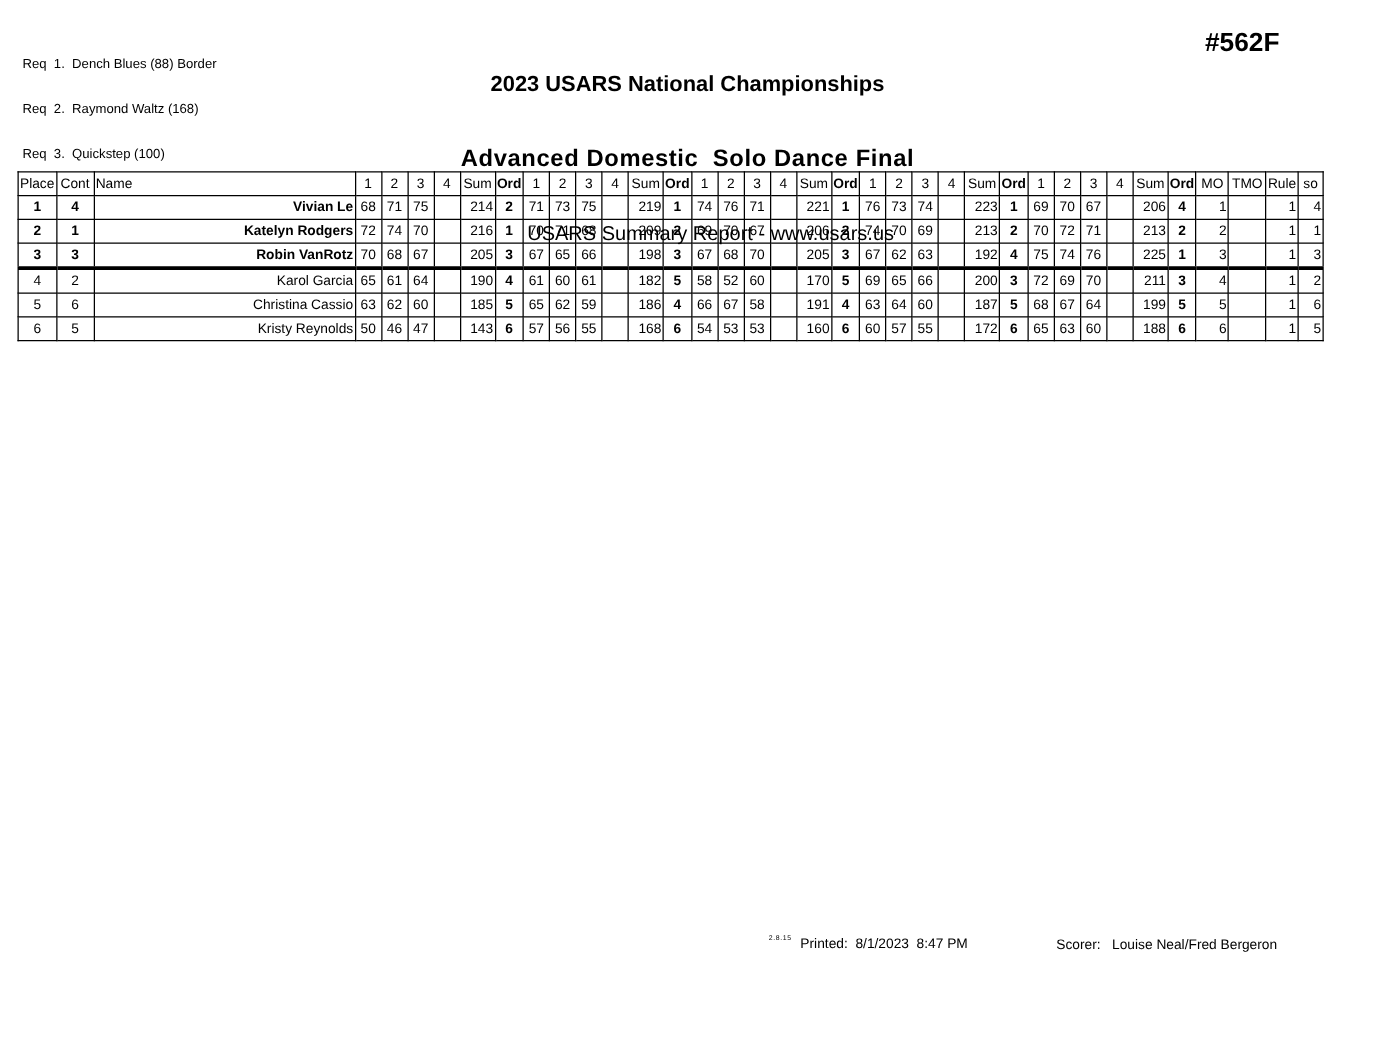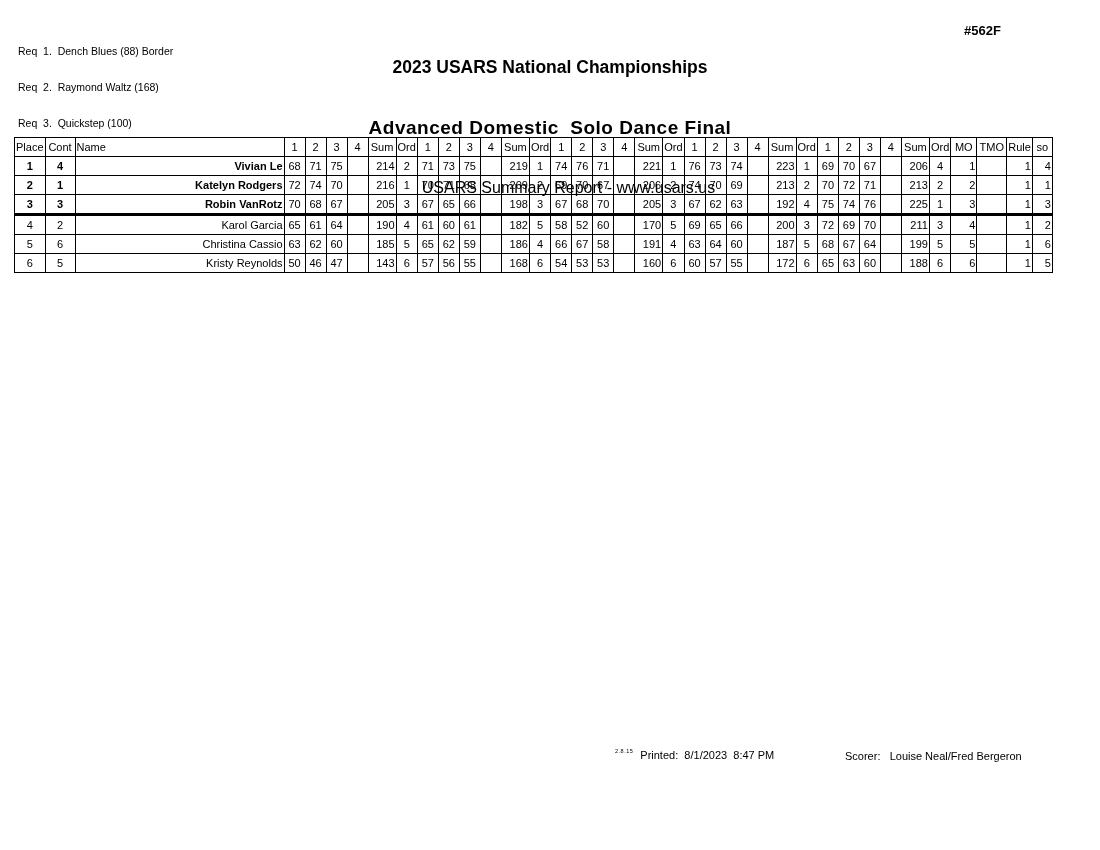--- a/index.html
+++ b/index.html
@@ -8,38 +8,38 @@
     font-family:"Liberation Sans", sans-serif;color:#000;overflow:hidden;
   }
   
   .req-list{position:absolute;left:18px;top:21px;font-size:10.5px;line-height:12px;white-space:pre;}
   
   .title-block{position:absolute;left:0;top:20px;width:1100px;text-align:center;white-space:pre;}
   .t1{font-size:17.5px;font-weight:bold;line-height:23px;}
   .t2{font-size:15px;line-height:21px;}
   .t3{font-size:19px;font-weight:bold;line-height:25px;letter-spacing:0.5px;}
   .t4{font-size:16px;line-height:23px;padding-left:37px;}
-  .event-number{position:absolute;left:964px;top:23px;font-size:13px;font-weight:bold;}
+  .event-number{position:absolute;left:964px;top:23px;font-size:21px;font-weight:bold;}
   
   table.score-table{
     position:absolute;left:14px;top:137px;border-collapse:collapse;table-layout:fixed;
     font-family:"Liberation Sans", sans-serif;
   }
   table.score-table td{
     border:1px solid #000;font-size:11px;height:18px;padding:0 1px;
     overflow:hidden;white-space:pre;vertical-align:middle;
   }
   td.nob{border:none;}
   td.jname{text-align:left;padding-left:4px;}
   td.hdr{text-align:center;font-size:10.5px;}
   td.name-hdr{text-align:left;padding-left:6px;}
   td.c{text-align:center;}
   td.name{text-align:right;padding-left:6px;}
   td.sum{text-align:right;padding-right:3px;margin-left:44px;}
-  td.ord{text-align:center;font-weight:normal;border-left:3px solid #000;border-right:3px solid #000;}
+  td.ord{text-align:center;font-weight:bold;border-left:3px solid #000;border-right:3px solid #000;}
   td.r{text-align:right;padding-right:5px;}
   td.bold3{font-weight:bold;}
   tr.heavy td{border-bottom:3px solid #000;}
   
   .printed-line{position:absolute;left:615px;top:748px;font-size:11px;white-space:pre;}
   .version{font-size:5.5px;vertical-align:6px;letter-spacing:0.5px;}
   .printed-label{margin-left:7px;}
   .scorer-line{position:absolute;left:845px;top:750px;font-size:11px;white-space:pre;}
 </style>
 </head>

